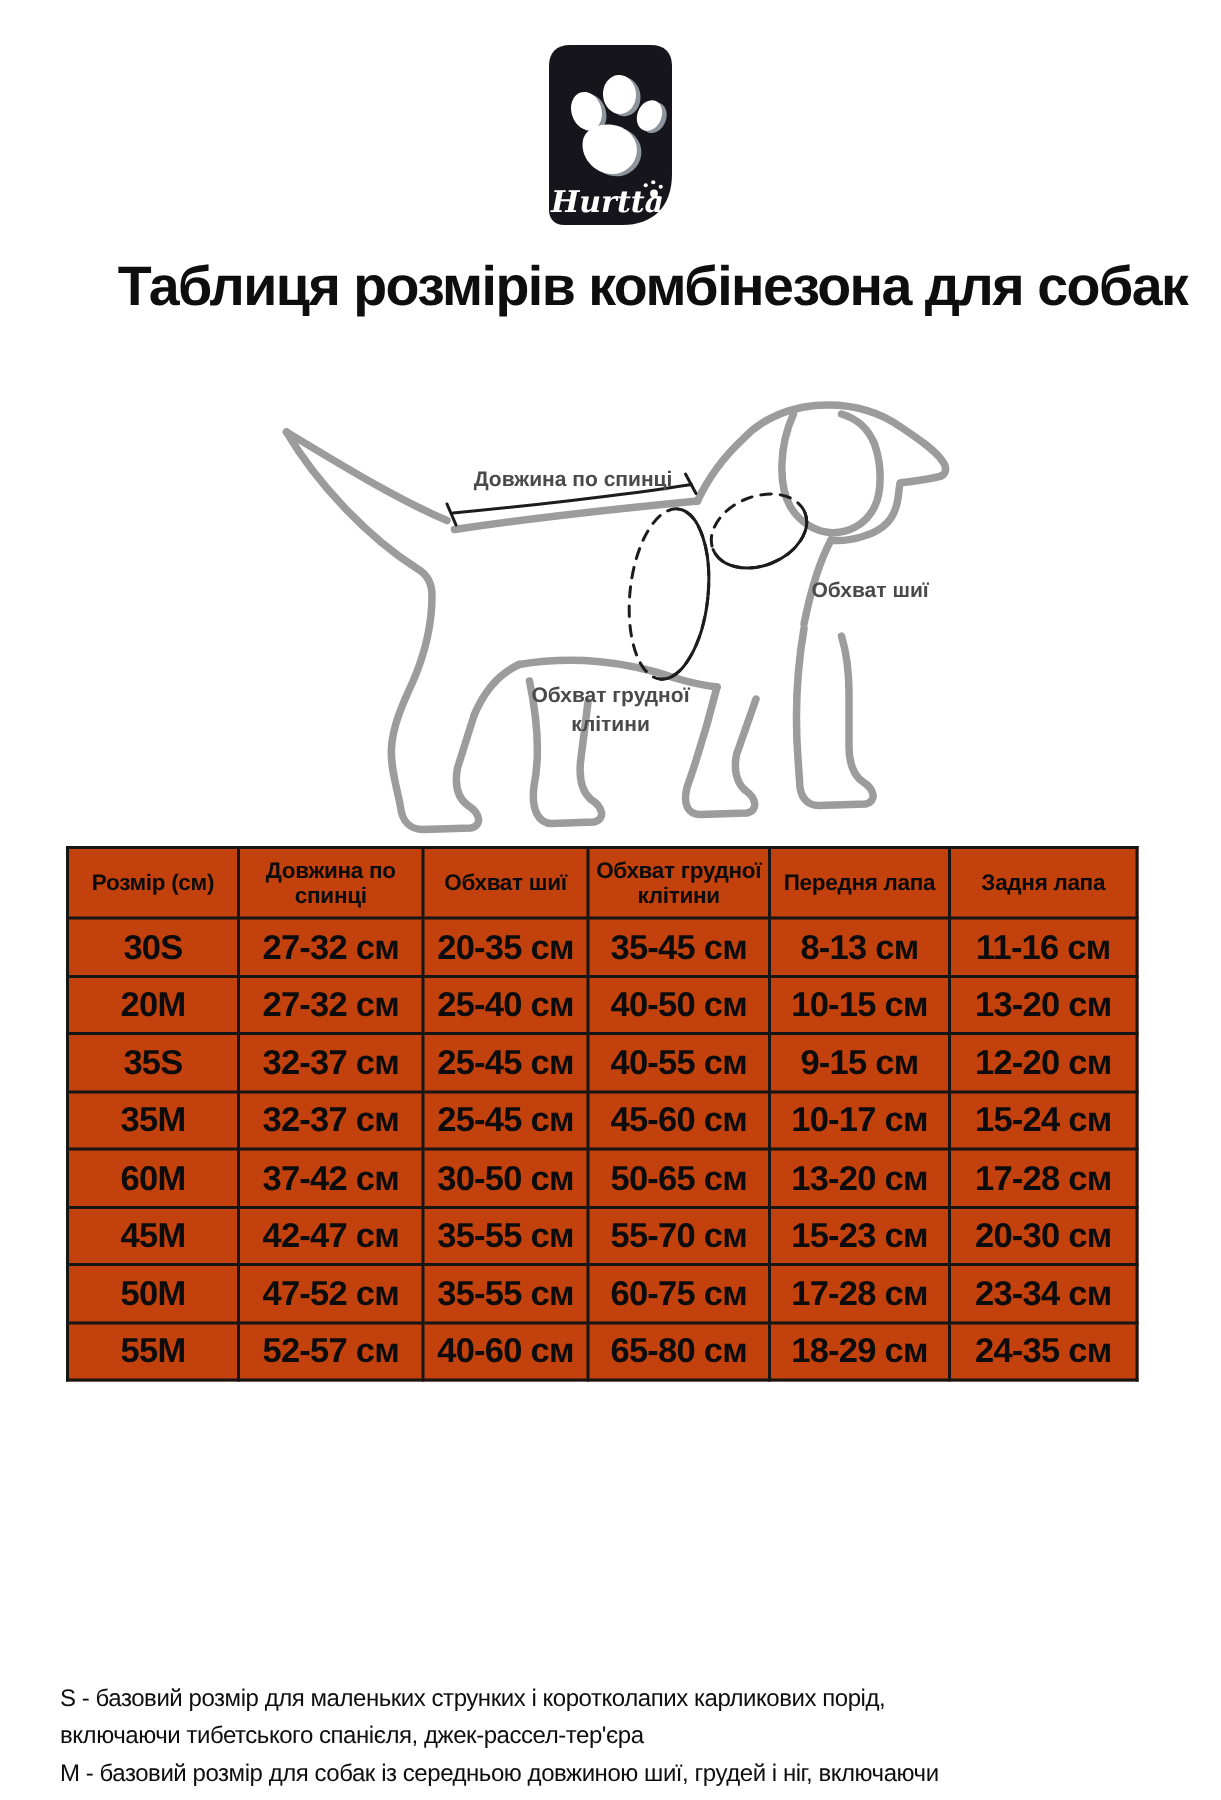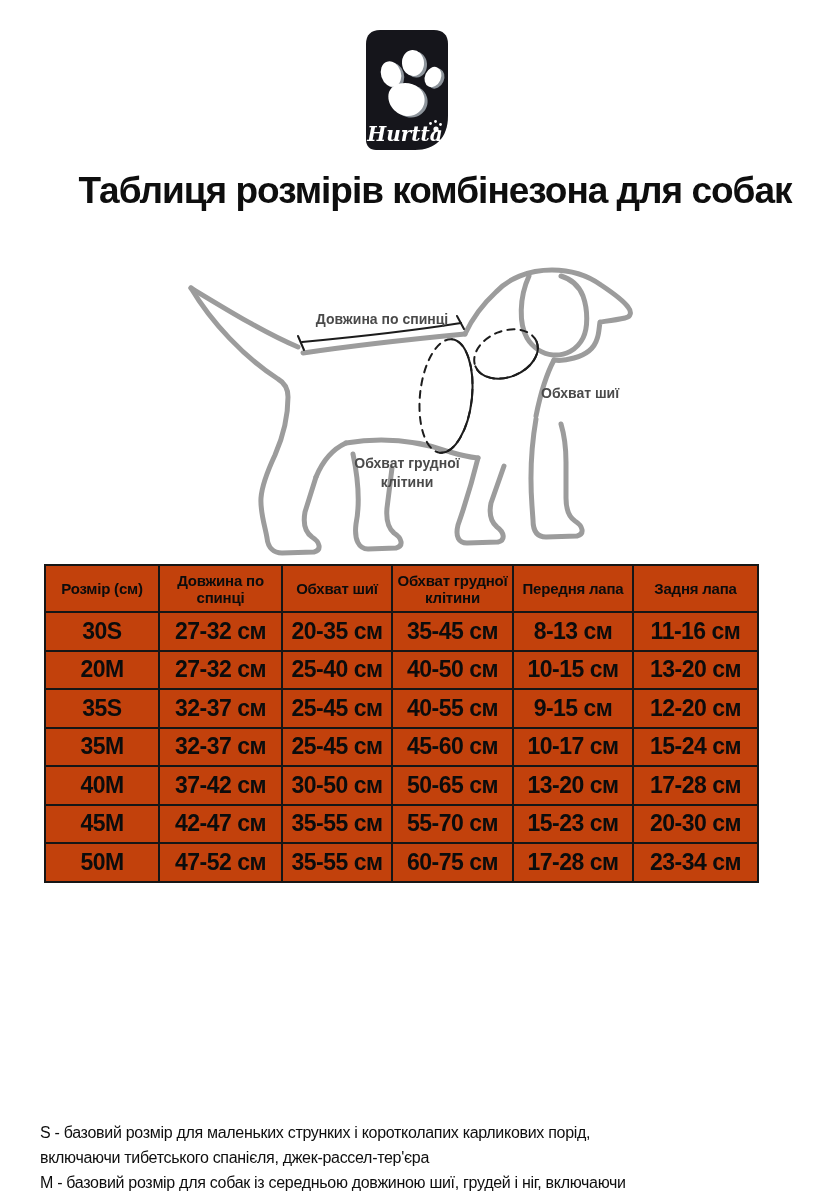--- a/index.html
+++ b/index.html
@@ -151,21 +151,21 @@
         </tr>
         <tr>
           <td>35M</td>
           <td>32-37 см</td>
           <td>25-45 см</td>
           <td>45-60 см</td>
           <td>10-17 см</td>
           <td>15-24 см</td>
         </tr>
         <tr>
-          <td>40M</td>
+          <td>60M</td>
           <td>37-42 см</td>
           <td>30-50 см</td>
           <td>50-65 см</td>
           <td>13-20 см</td>
           <td>17-28 см</td>
         </tr>
         <tr>
           <td>45M</td>
           <td>42-47 см</td>
           <td>35-55 см</td>
@@ -174,20 +174,28 @@
           <td>20-30 см</td>
         </tr>
         <tr>
           <td>50M</td>
           <td>47-52 см</td>
           <td>35-55 см</td>
           <td>60-75 см</td>
           <td>17-28 см</td>
           <td>23-34 см</td>
         </tr>
+        <tr>
+          <td>55M</td>
+          <td>52-57 см</td>
+          <td>40-60 см</td>
+          <td>65-80 см</td>
+          <td>18-29 см</td>
+          <td>24-35 см</td>
+        </tr>
       </tbody>
   </table>
 
   <div class="notes">
     <p>S - базовий розмір для маленьких струнких і коротколапих карликових порід, включаючи тибетського спанієля, джек-рассел-тер'єра</p>
     <p>M - базовий розмір для собак із середньою довжиною шиї, грудей і ніг, включаючи шнауцера і лабрадора ретривера</p>
   </div>
 
 </div>
 

